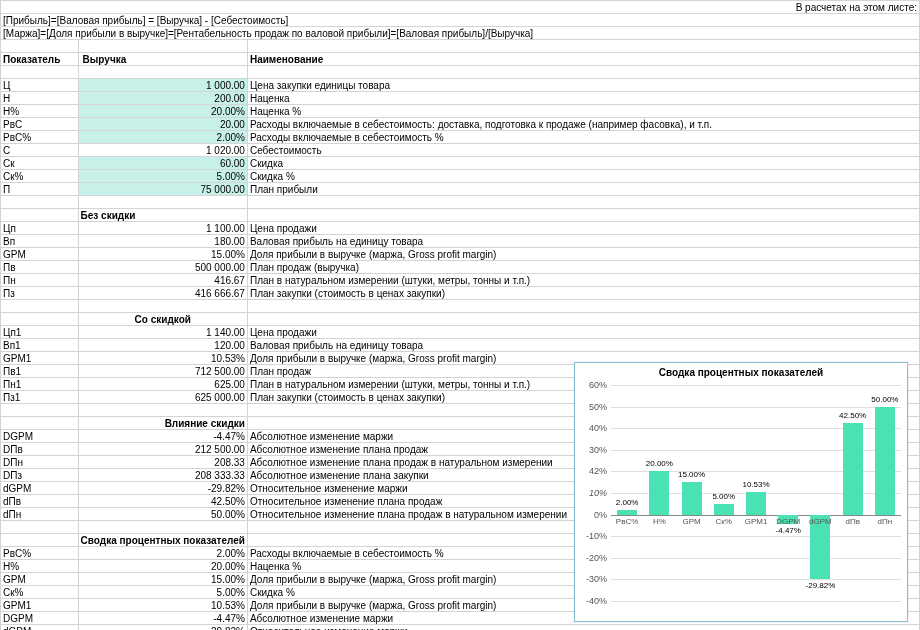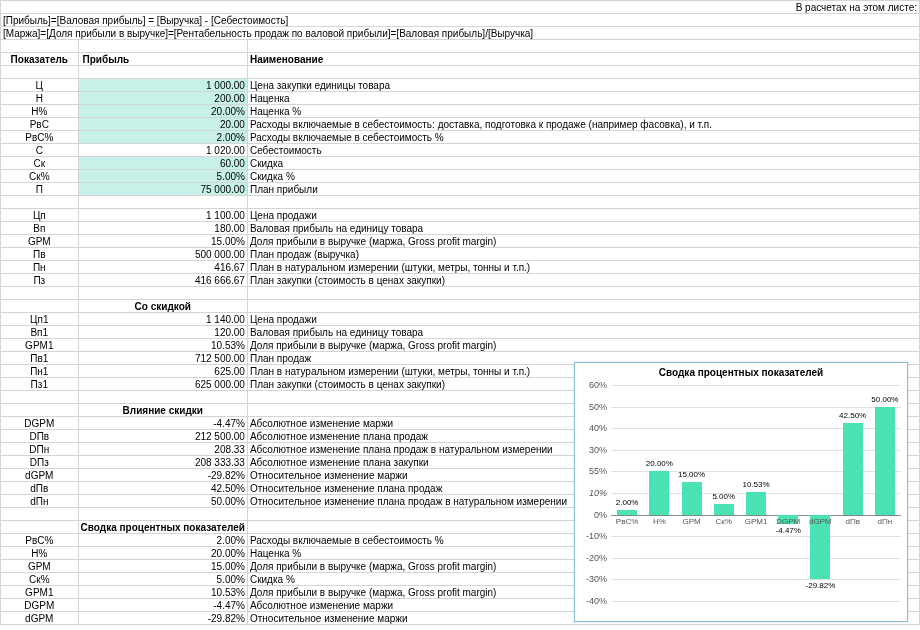--- a/index.html
+++ b/index.html
@@ -25,21 +25,21 @@
     top: 0;
   }
   table.grid td {
     border: 1px solid #d4d4d4;
     height: 12px;
     padding: 0 2px;
     vertical-align: middle;
     font-size: 10px;
     white-space: nowrap;
   }
-  .col-a { width: 78px; text-align: center; }
+  .col-a { width: 78px; text-align: left; }
   .col-b { width: 92px; text-align: right; }
   .col-c { width: 740px; text-align: left; padding-left: 4px; }
   .bold { font-weight: bold; }
   .input-cell { background: #c6f0e8; }
   .section-head { font-weight: bold; text-align: left; padding-left: 10px; }
   .header-row td { font-weight: bold; }
   .intro { padding: 2px 4px; }
 
   
   .chart-box {
@@ -124,21 +124,21 @@
         <tr>
           <td class="intro" colspan="3" style="text-align: left;">[Маржа]=[Доля прибыли в выручке]=[Рентабельность продаж по валовой прибыли]=[Валовая прибыль]/[Выручка]</td>
         </tr>
         <tr>
           <td class="col-a"></td>
           <td class="col-b"></td>
           <td class="col-c"></td>
         </tr>
         <tr class="header-row">
           <td class="col-a bold">Показатель</td>
-          <td class="col-b bold" style="text-align:left;padding-left:4px;">Прибыль</td>
+          <td class="col-b bold" style="text-align:left;padding-left:4px;">Выручка</td>
           <td class="col-c bold">Наименование</td>
         </tr>
         <tr>
           <td class="col-a"></td>
           <td class="col-b"></td>
           <td class="col-c"></td>
         </tr>
         <tr>
           <td class="col-a">Ц</td>
           <td class="col-b input-cell">1 000.00</td>
@@ -183,20 +183,25 @@
           <td class="col-a">П</td>
           <td class="col-b input-cell">75 000.00</td>
           <td class="col-c">План прибыли</td>
         </tr>
         <tr>
           <td class="col-a"></td>
           <td class="col-b"></td>
           <td class="col-c"></td>
         </tr>
         <tr>
+          <td class="col-a"></td>
+          <td class="col-b section-head" style="text-align:left;">Без скидки</td>
+          <td class="col-c"></td>
+        </tr>
+        <tr>
           <td class="col-a">Цп</td>
           <td class="col-b ">1 100.00</td>
           <td class="col-c">Цена продажи</td>
         </tr>
         <tr>
           <td class="col-a">Вп</td>
           <td class="col-b ">180.00</td>
           <td class="col-c">Валовая прибыль на единицу товара</td>
         </tr>
         <tr>
@@ -259,21 +264,21 @@
           <td class="col-b ">625 000.00</td>
           <td class="col-c">План закупки (стоимость в ценах закупки)</td>
         </tr>
         <tr>
           <td class="col-a"></td>
           <td class="col-b"></td>
           <td class="col-c"></td>
         </tr>
         <tr>
           <td class="col-a"></td>
-          <td class="col-b section-head" style="text-align:center;">Влияние скидки</td>
+          <td class="col-b section-head" style="text-align:right;">Влияние скидки</td>
           <td class="col-c"></td>
         </tr>
         <tr>
           <td class="col-a">DGPM</td>
           <td class="col-b ">-4.47%</td>
           <td class="col-c">Абсолютное изменение маржи</td>
         </tr>
         <tr>
           <td class="col-a">DПв</td>
           <td class="col-b ">212 500.00</td>
@@ -361,21 +366,21 @@
         <div class="ytick" style="top: 194.4px;">-30%</div>
         <div class="gridline" style="top: 172.8px;"></div>
         <div class="ytick" style="top: 172.8px;">-20%</div>
         <div class="gridline" style="top: 151.2px;"></div>
         <div class="ytick" style="top: 151.2px;">-10%</div>
         <div class="gridline zero" style="top: 129.6px;"></div>
         <div class="ytick" style="top: 129.6px;">0%</div>
         <div class="gridline" style="top: 108px;"></div>
         <div class="ytick" style="top: 108px; font-style: italic;">10%</div>
         <div class="gridline" style="top: 86.4px;"></div>
-        <div class="ytick" style="top: 86.4px;">55%</div>
+        <div class="ytick" style="top: 86.4px;">42%</div>
         <div class="gridline" style="top: 64.8px;"></div>
         <div class="ytick" style="top: 64.8px;">30%</div>
         <div class="gridline" style="top: 43.2px;"></div>
         <div class="ytick" style="top: 43.2px;">40%</div>
         <div class="gridline" style="top: 21.6px;"></div>
         <div class="ytick" style="top: 21.6px;">50%</div>
         <div class="gridline" style="top: 0px;"></div>
         <div class="ytick" style="top: 0px; text-align: right;">60%</div>
         <div class="bar" style="left: 6.11111px; background: rgb(74, 226, 181); top: 125.28px; height: 4.32px;"></div>
         <div class="bar-label" style="left: 16.1111px; top: 113.28px;">2.00%</div>

